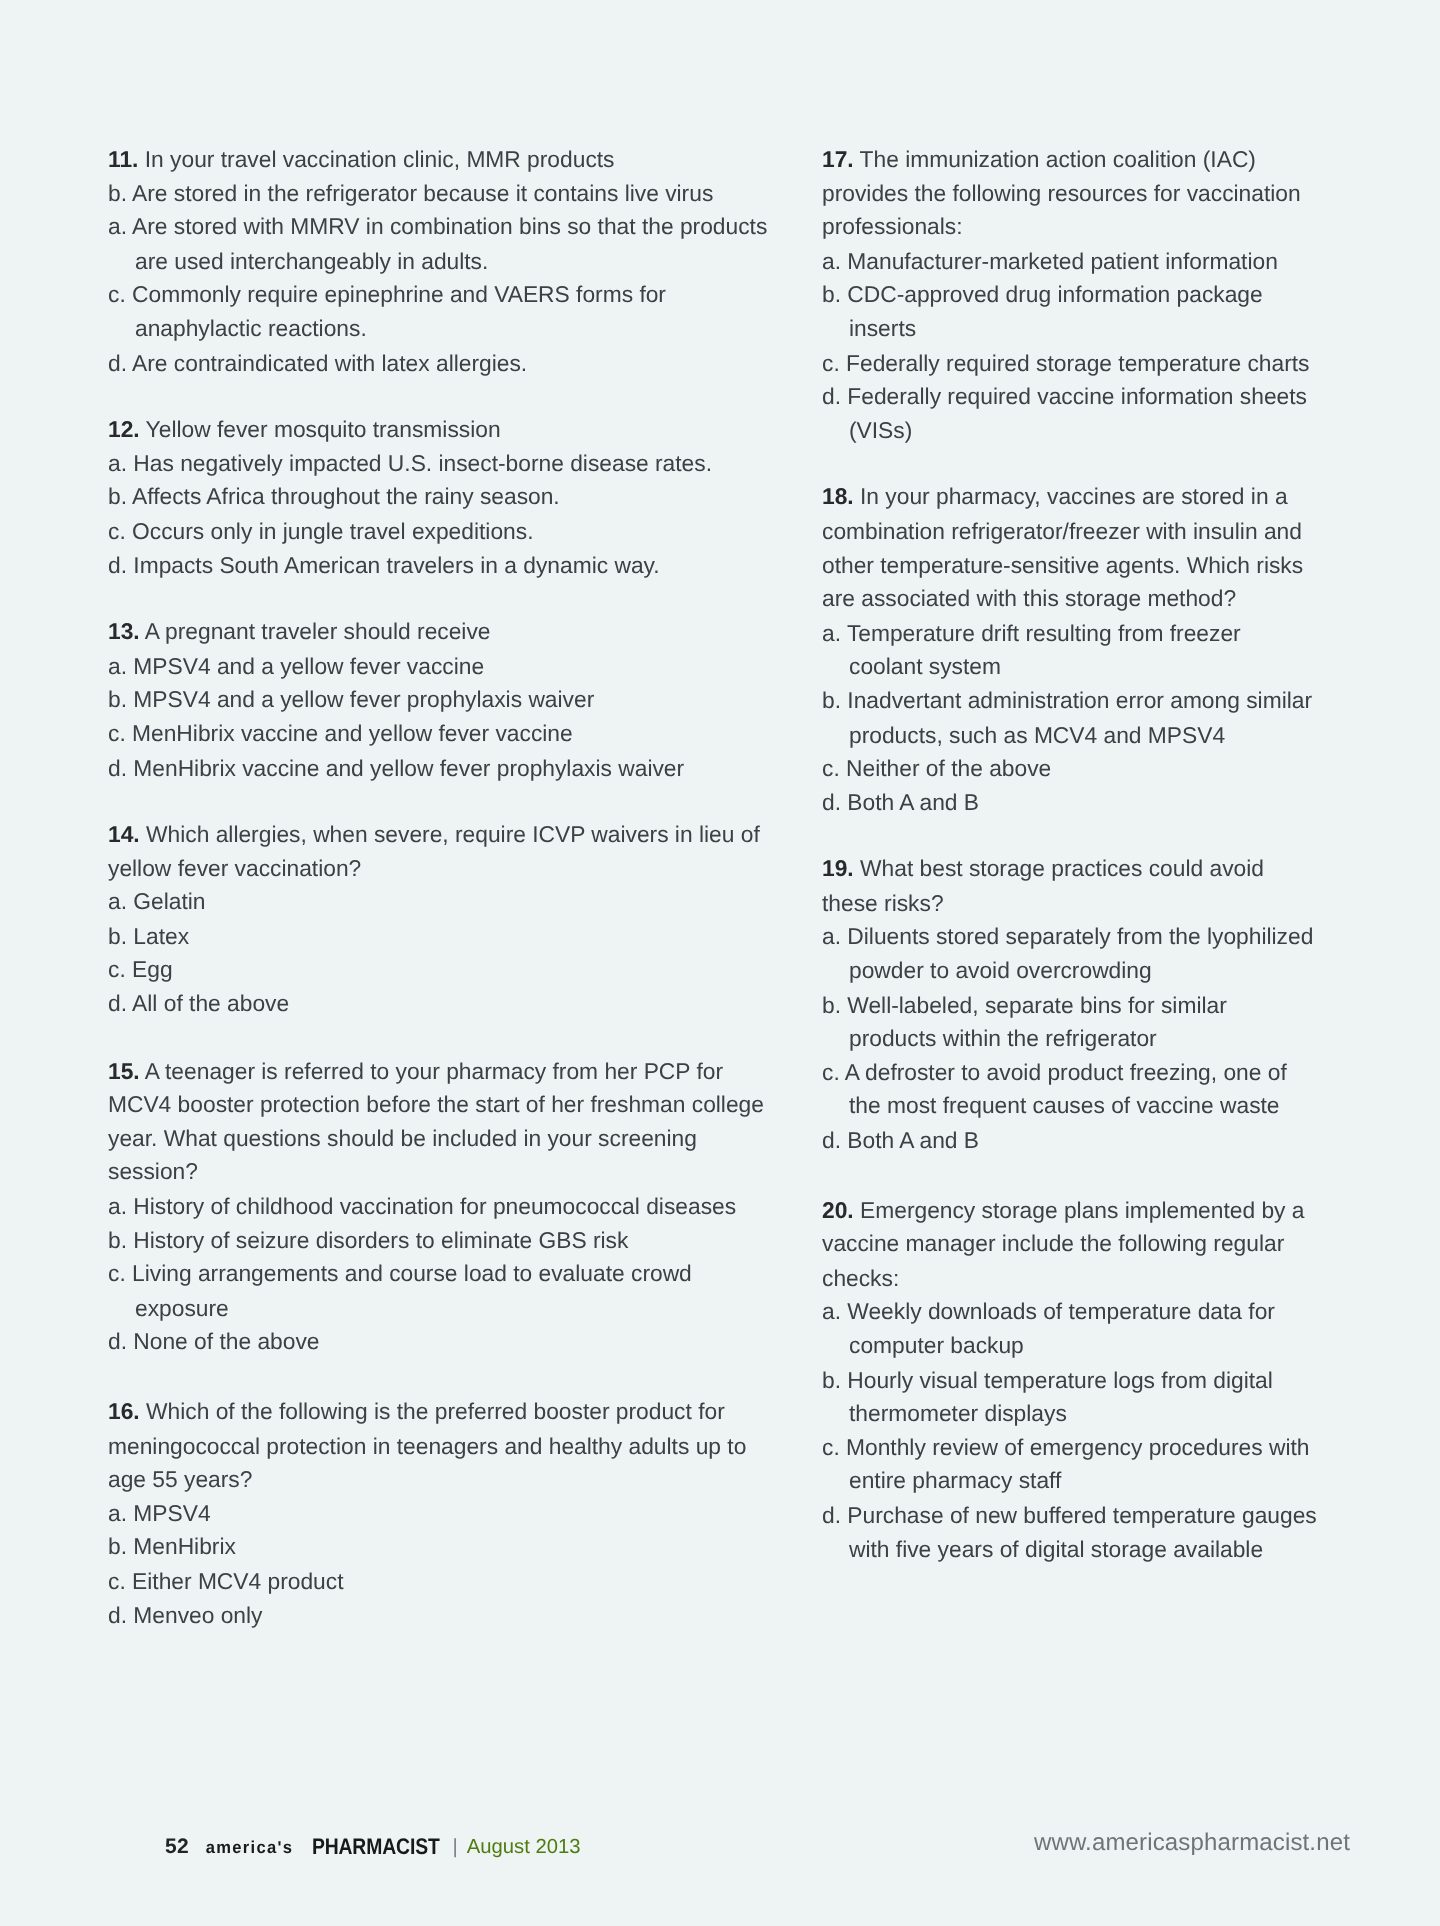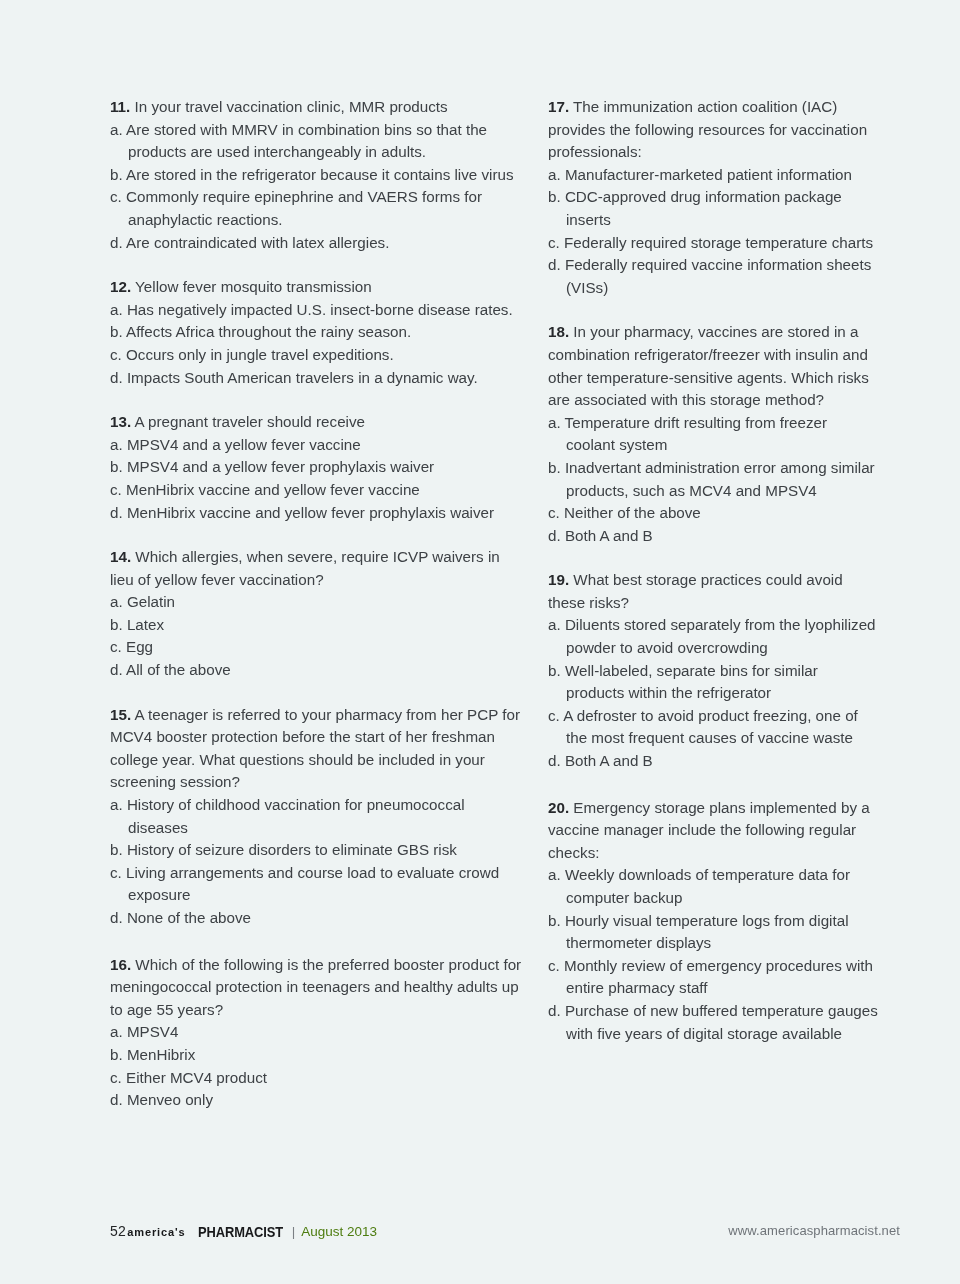--- a/index.html
+++ b/index.html
@@ -28,21 +28,21 @@
     top: 96px;
     width: 960px;
     display: flex;
     align-items: flex-start;
   }
   .col {
     box-sizing: border-box;
   }
   .col-left {
     width: 540px;
-    padding-left: 110px;
+    padding-left: 72px;
     padding-right: 14px;
   }
   .col-right {
     width: 420px;
     padding-left: 8px;
     padding-right: 80px;
   }
   .question-block {
     margin-bottom: 22px;
   }
@@ -84,23 +84,23 @@
   .footer-left {
     position: absolute;
     left: 110px;
     bottom: 44px;
     display: flex;
     align-items: baseline;
     white-space: nowrap;
   }
   .page-number {
     font-size: 14px;
-    font-weight: normal;
+    font-weight: bold;
     color: #222426;
-    margin-right: 0;
+    margin-right: 10px;
     letter-spacing: 0.2px;
   }
   .logo {
     display: inline-flex;
     align-items: center;
     white-space: nowrap;
   }
   .logo-americas {
     font-size: 11.5px;
     font-weight: bold;
@@ -126,39 +126,39 @@
     font-weight: normal;
   }
   .footer-issue {
     font-size: 13.5px;
     color: #4d7c0f;
   }
   .footer-right {
     position: absolute;
     right: 60px;
     bottom: 46px;
-    font-size: 13px;
+    font-size: 16px;
     color: #6f7479;
     letter-spacing: 0.1px;
     white-space: nowrap;
   }
 </style>
 </head>
 <body>
 
 <div class="page">
 
   <div class="columns">
 
     <div class="col col-left">
         <div class="question-block">
           <p class="q-stem"><span class="q-num">11.</span> <span>In your travel vaccination clinic, MMR products</span></p>
           <ul class="options">
+            <li class="option">b. Are stored in the refrigerator because it contains live virus</li>
             <li class="option">a. Are stored with MMRV in combination bins so that the products are used interchangeably in adults.</li>
-            <li class="option">b. Are stored in the refrigerator because it contains live virus</li>
             <li class="option">c. Commonly require epinephrine and VAERS forms for anaphylactic reactions.</li>
             <li class="option">d. Are contraindicated with latex allergies.</li>
           </ul>
         </div>
         <div class="question-block">
           <p class="q-stem"><span class="q-num">12.</span> <span>Yellow fever mosquito transmission</span></p>
           <ul class="options">
             <li class="option">a. Has negatively impacted U.S. insect-borne disease rates.</li>
             <li class="option">b. Affects Africa throughout the rainy season.</li>
             <li class="option">c. Occurs only in jungle travel expeditions.</li>

